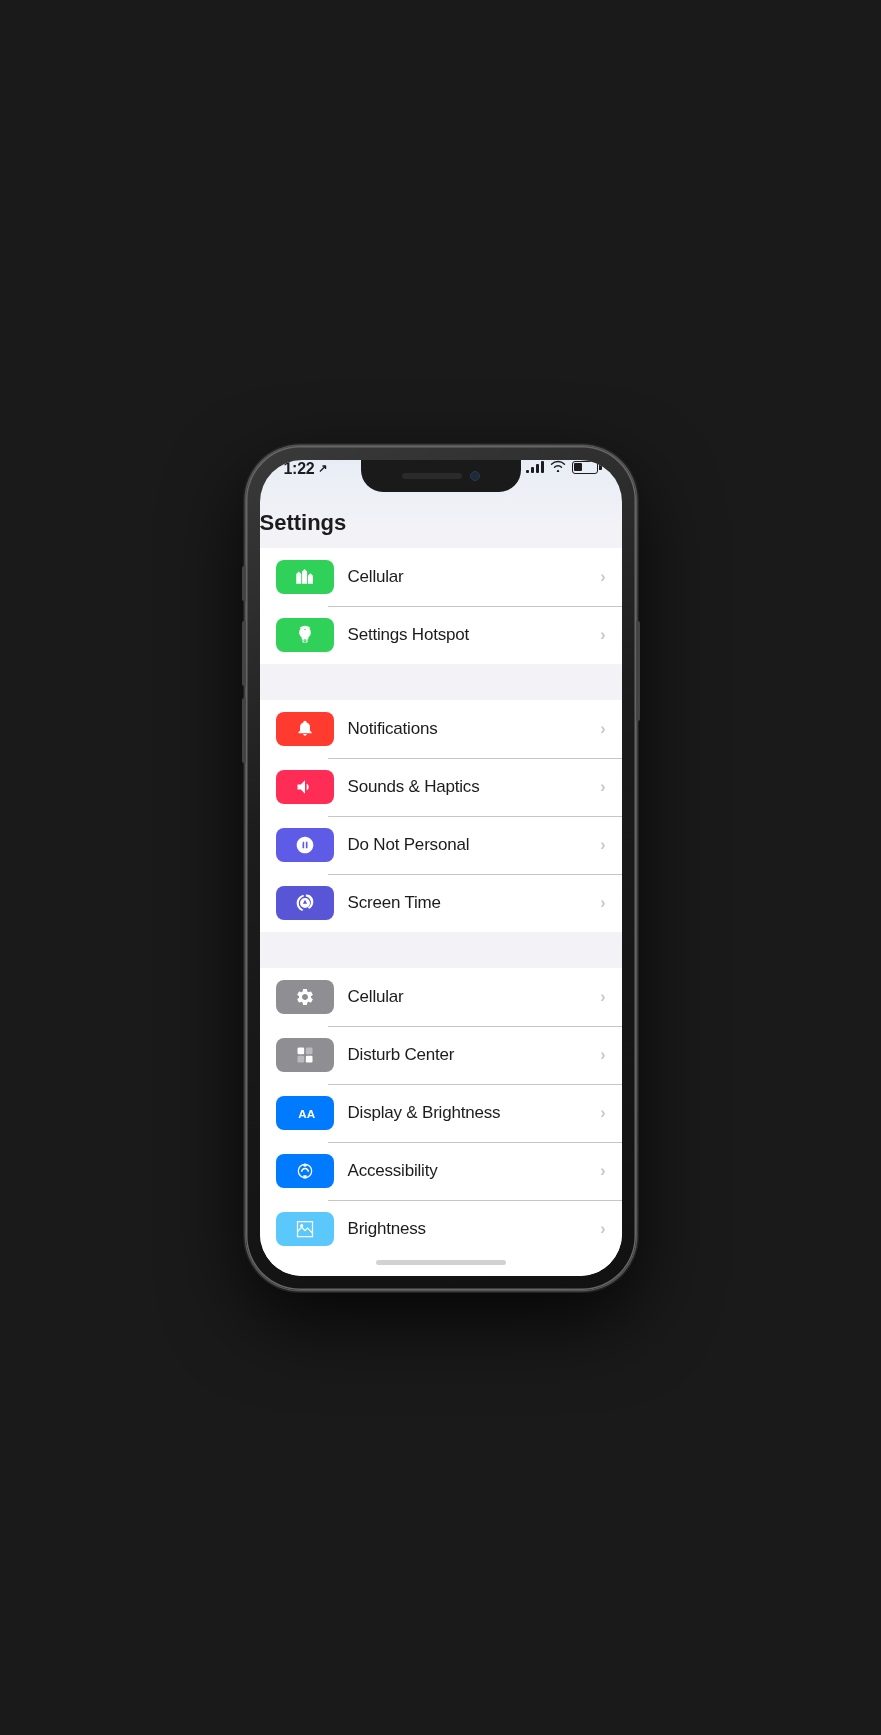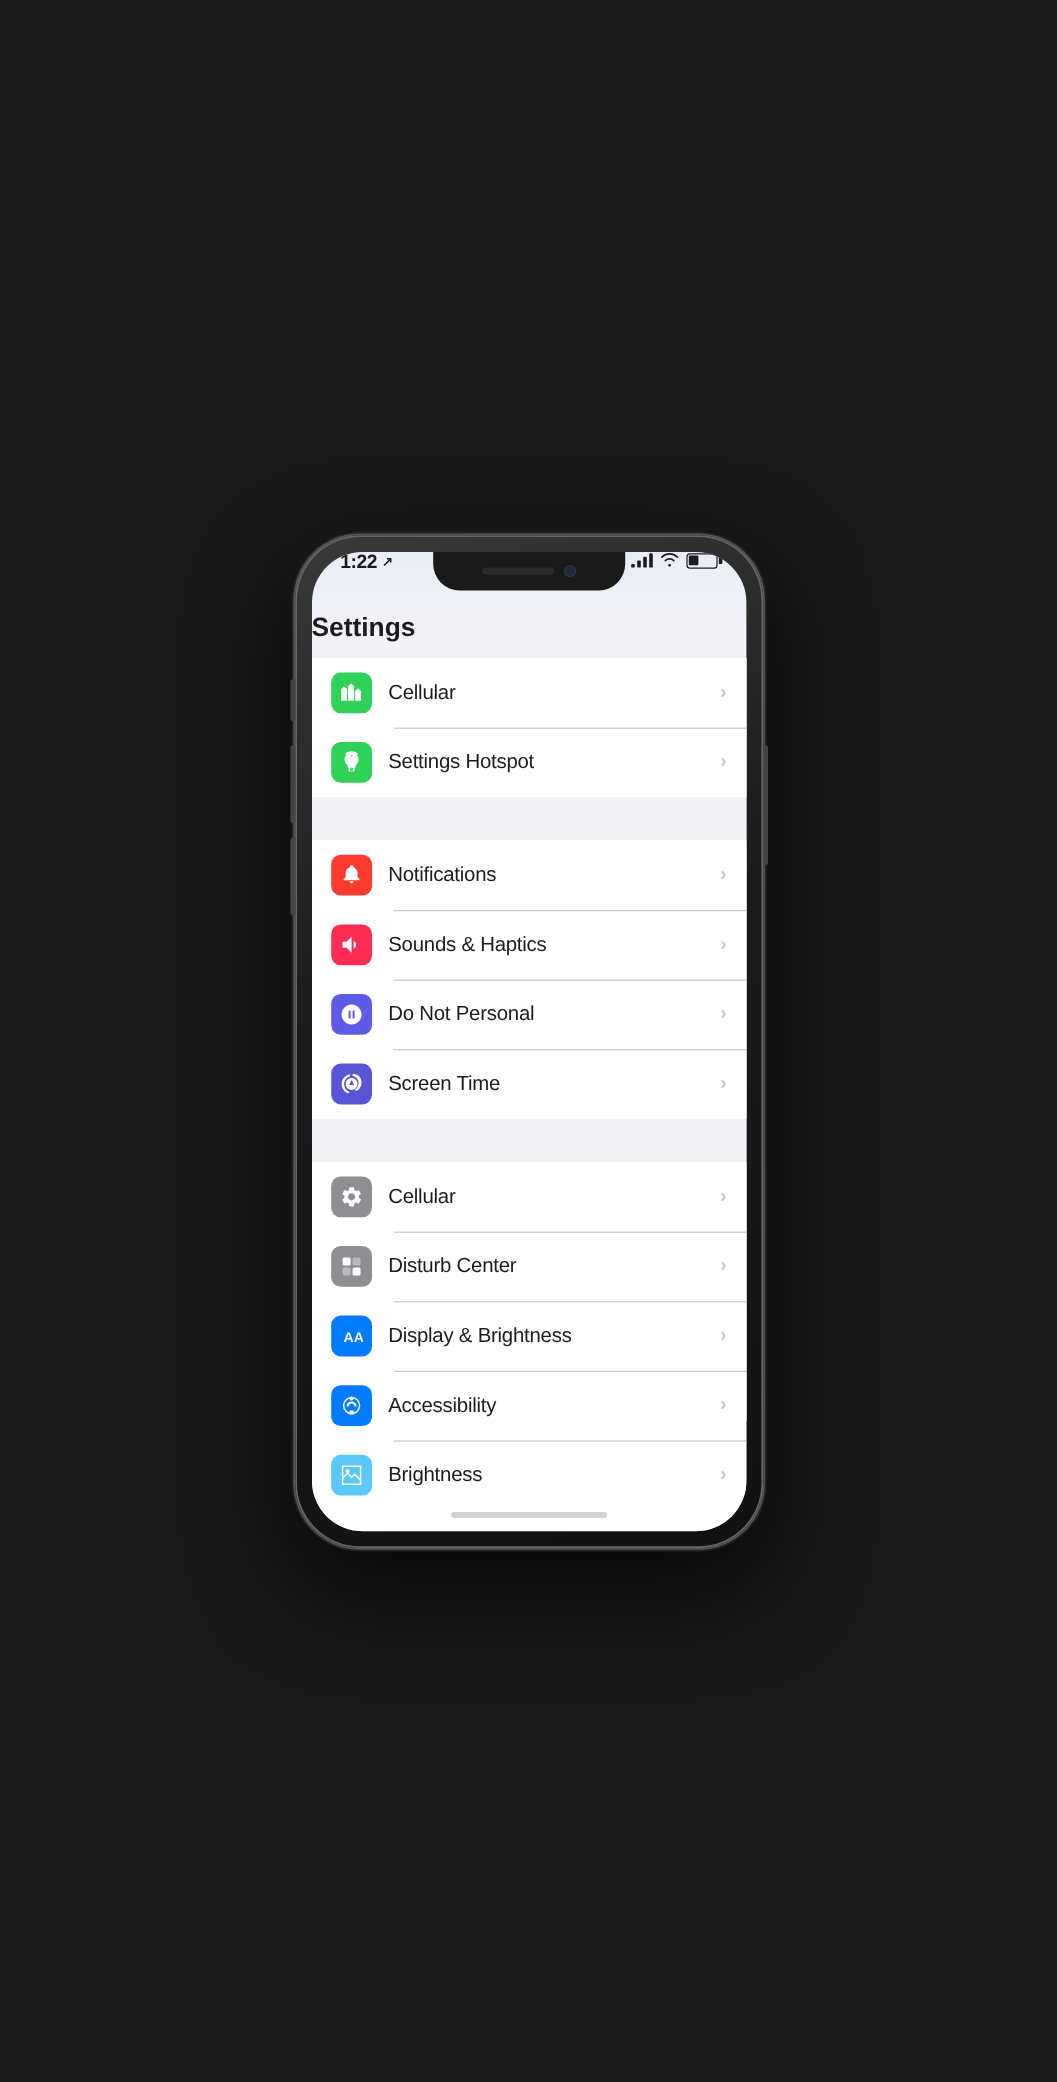--- a/index.html
+++ b/index.html
@@ -203,21 +203,21 @@
     .settings-row + .settings-row::before {
       content: '';
       position: absolute;
       top: 0;
       left: 68px;
       right: 0;
       height: 0.5px;
       background: #c6c6c8;
     }
     .row-icon {
-      width: 34px;
+      width: 58px;
       height: 34px;
       border-radius: 8px;
       display: flex;
       align-items: center;
       justify-content: center;
       margin-right: 14px;
       flex-shrink: 0;
       font-size: 18px;
     }
     .row-label {

